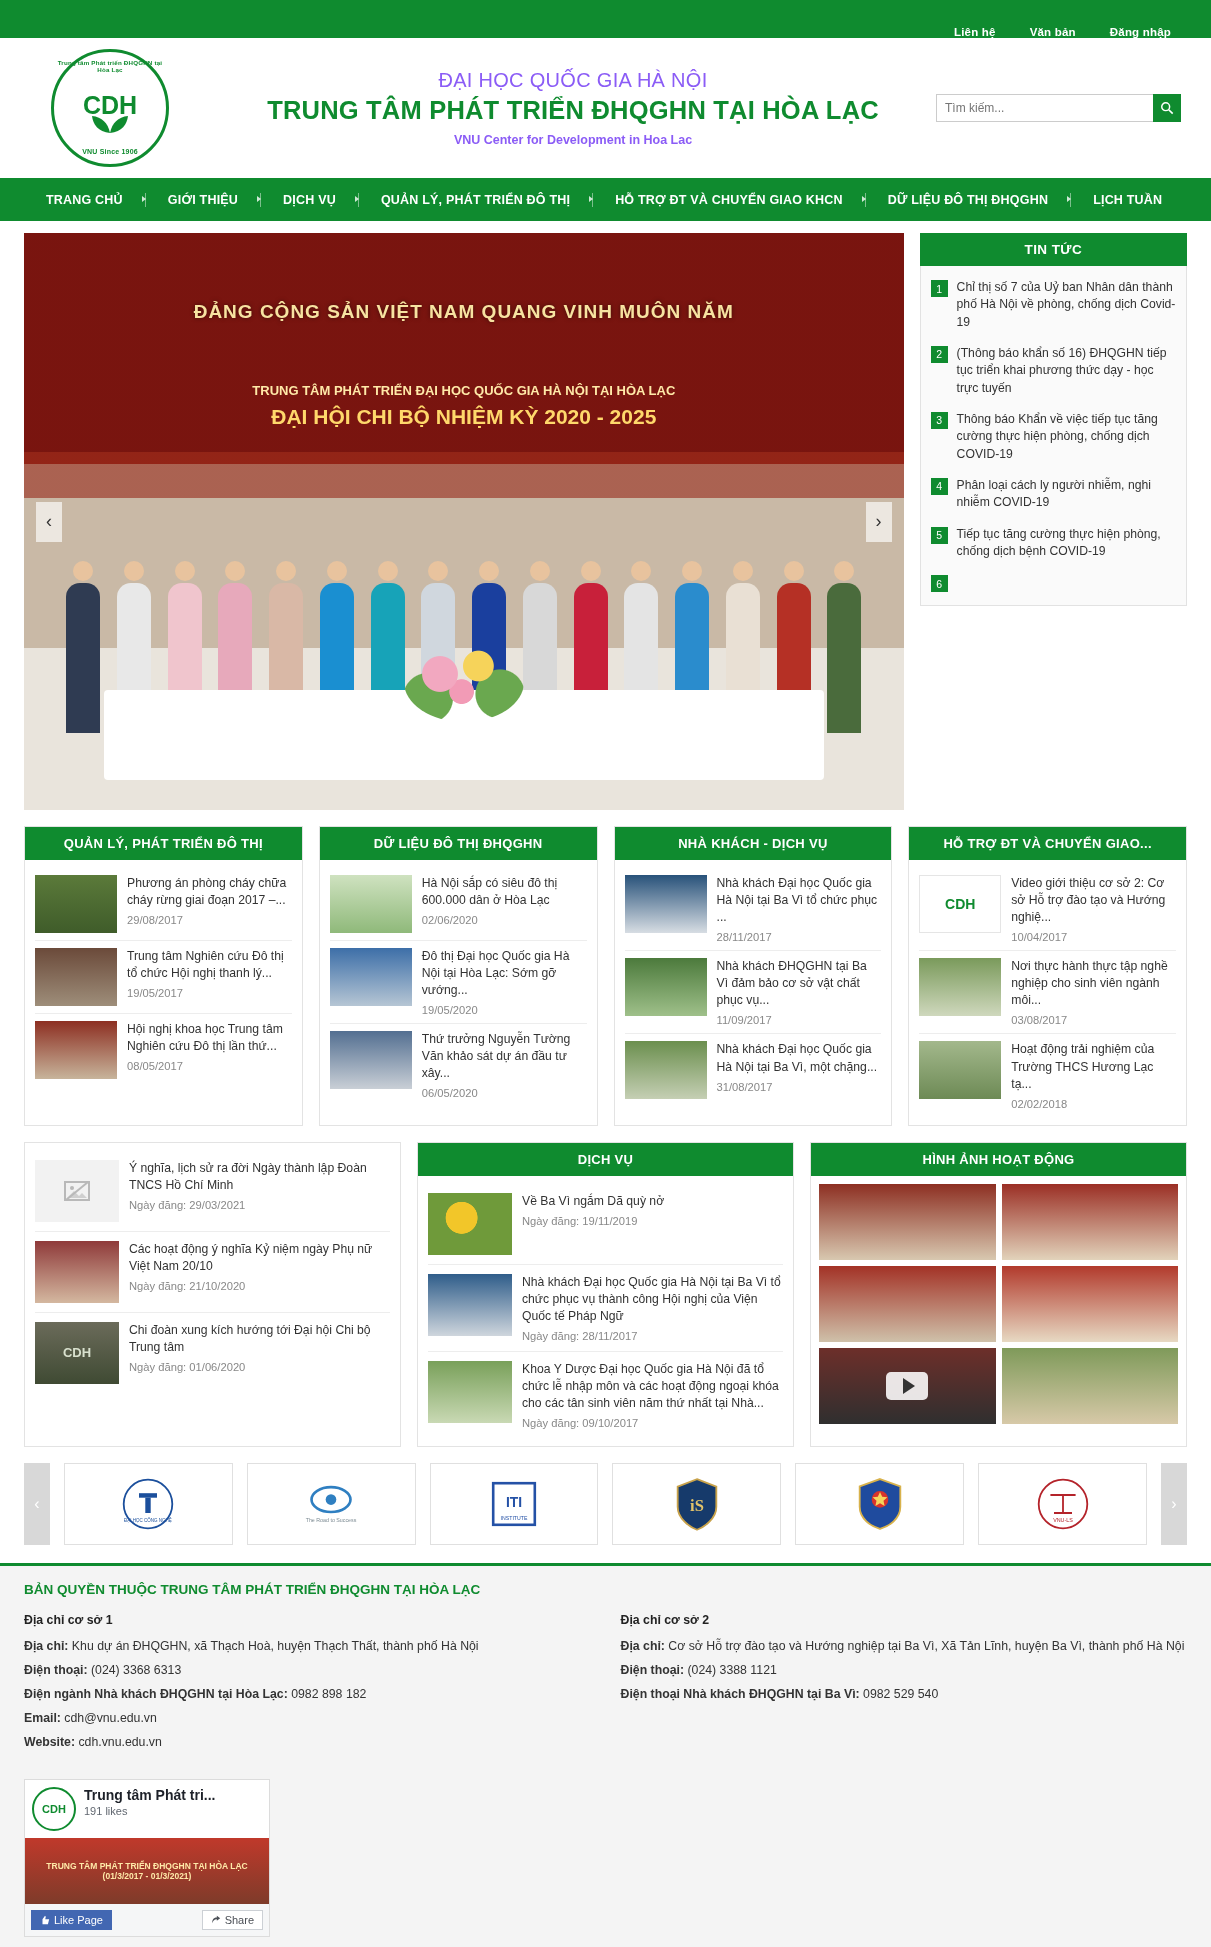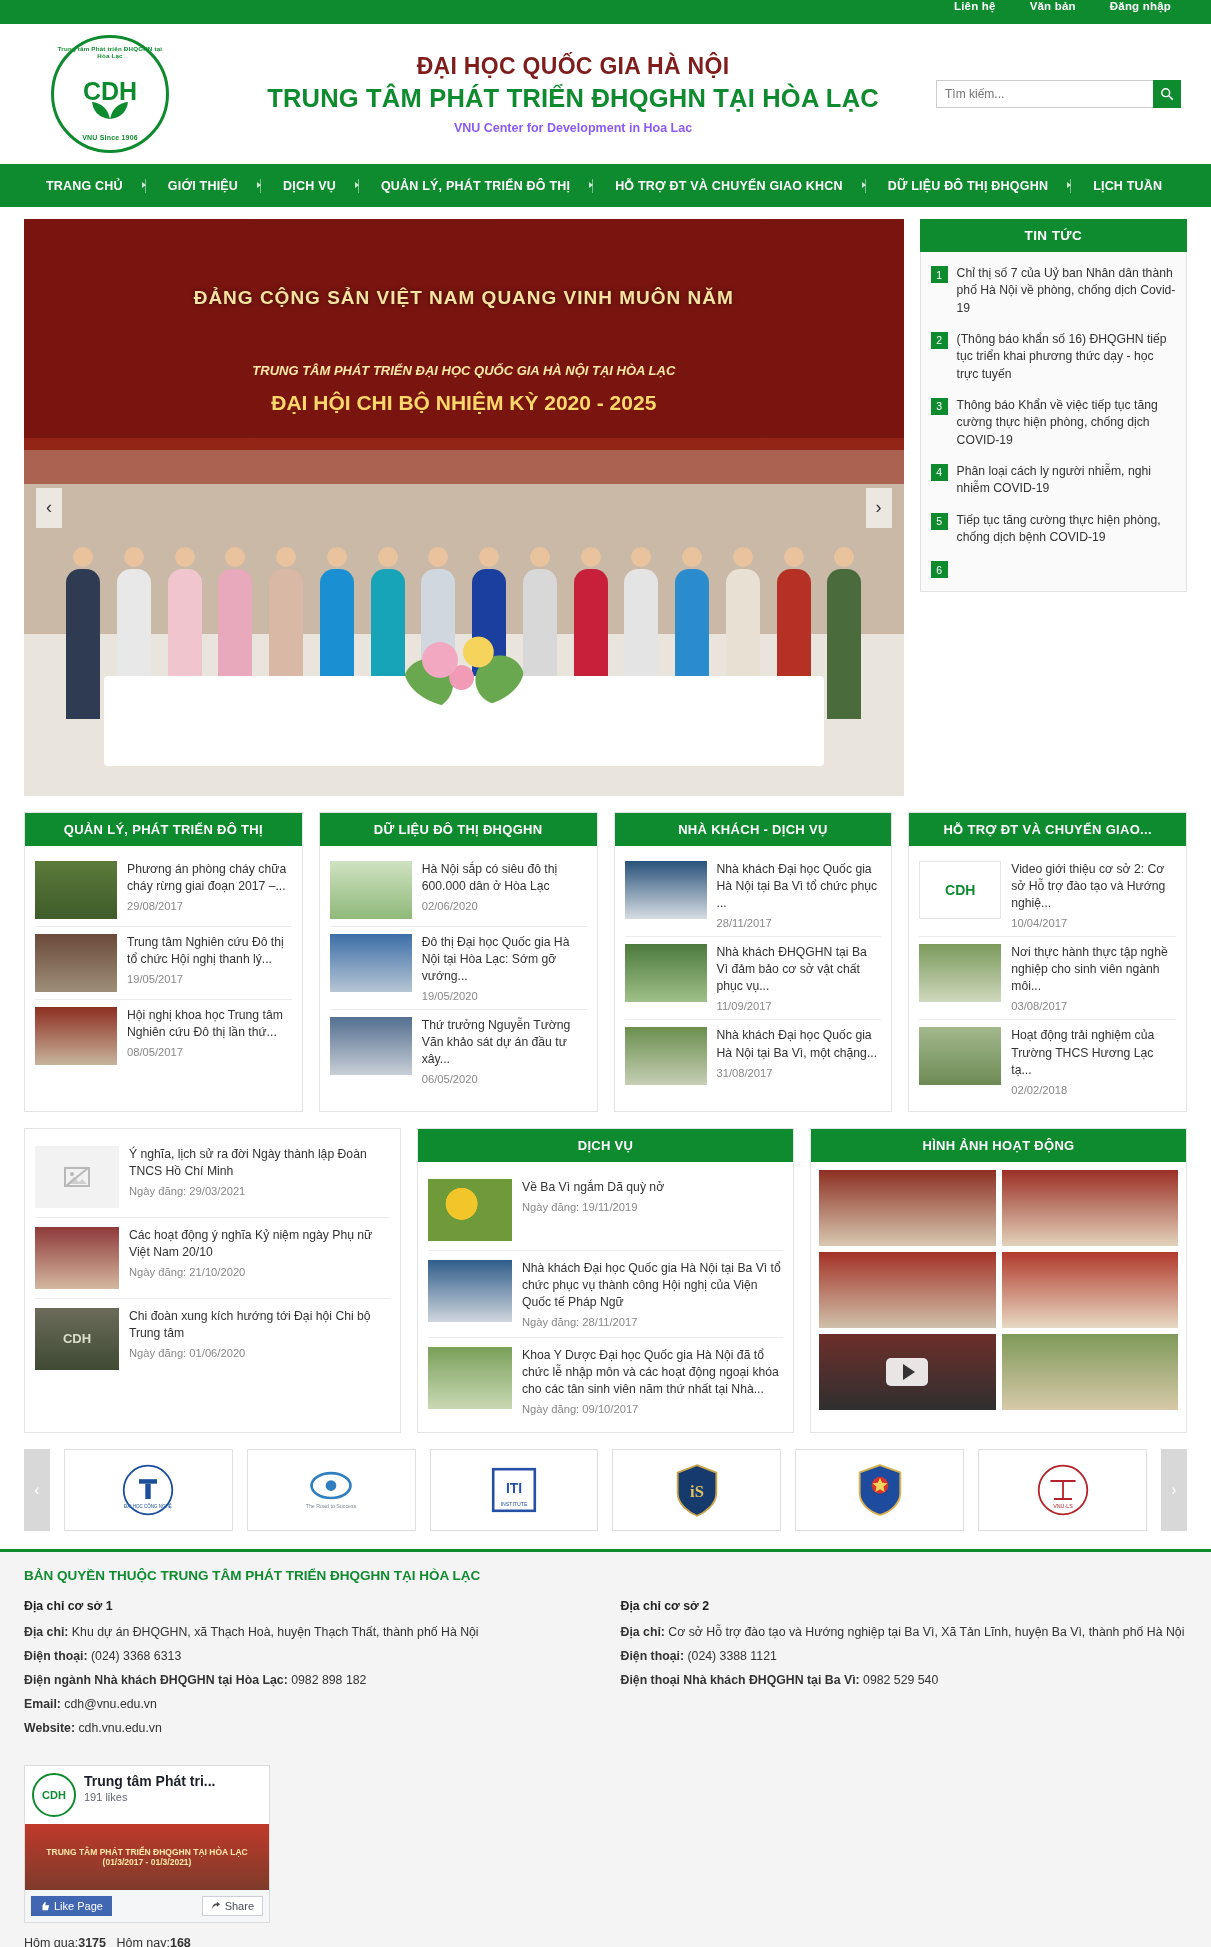--- a/index.html
+++ b/index.html
@@ -8,25 +8,25 @@
     width: 1211px;
     font-family: "Liberation Sans", sans-serif;
     background: #ffffff;
     color: #222;
     font-size: 13px;
   }
   .page { width: 1211px; margin: 0 auto; }
 
   
   .topbar {
-    height: 24px;
+    height: 38px;
     background: #0f8b2f;
     display: flex;
     justify-content: flex-end;
-    align-items: flex-start;
+    align-items: flex-end;
     padding-right: 40px;
     gap: 34px;
   }
   .topbar a {
     color: #ffffff;
     font-size: 11.5px;
     font-weight: bold;
     text-decoration: none;
     letter-spacing: .2px;
   }
@@ -55,21 +55,21 @@
   .logo .ring-text-bottom { bottom: 9px; font-size:7px; }
   .logo .cdh {
     font-size: 25px; font-weight: bold; color:#0f8b2f; line-height:1;
     margin-top: -6px;
   }
   .logo .leaf {
     position:absolute; bottom: 30px; left:50%; transform:translateX(-50%);
     width: 40px; height: 20px;
   }
   .titles { flex: 1; text-align: center; padding-left: 20px; }
-  .titles .t1 { color:#7f1d1d; font-size: 23px; font-weight: bold; letter-spacing:.3px; }
+  .titles .t1 { color:#8b5cf6; font-size: 20px; font-weight: normal; letter-spacing:.3px; }
   .titles .t2 { color:#0f8b2f; font-size: 25.5px; font-weight: bold; margin-top: 4px; letter-spacing:.2px;}
   .titles .t3 { color:#8b5cf6; font-size: 12.5px; font-weight: bold; margin-top: 8px; }
   .search-wrap { width: 245px; display:flex; align-items:center; }
   .search-box { display:flex; width: 100%; height: 28px; }
   .search-box input {
     flex:1; border:1px solid #cccccc; border-right:none; padding: 0 8px;
     font-size: 12px; color:#666; outline:none; font-family:"Liberation Sans", sans-serif;
   }
   .search-btn {
     width: 28px; background:#0f8b2f; border:none; cursor:pointer;
@@ -113,22 +113,22 @@
     background:
       linear-gradient(to bottom, rgba(120,20,15,.95) 0 38%, rgba(150,40,25,.6) 38% 46%, rgba(225,225,225,.0) 46%),
       linear-gradient(to bottom, #8e1f14 0 40%, #c9b9a6 40% 72%, #e9e4dc 72% 100%);
   }
   .slider .banner-txt{
     position:absolute; top: 68px; width:100%; text-align:center;
     color:#f7e3a1; font-size: 19px; font-weight:bold; letter-spacing:1px;
     text-shadow: 0 0 4px rgba(0,0,0,.5);
   }
   .slider .sub-txt{
-    position:absolute; top: 144px; width:100%; text-align:center;
-    color:#ffe9a8; font-size: 13px; font-weight:bold;font-style:italic;
+    position:absolute; top: 150px; width:100%; text-align:center;
+    color:#ffe9a8; font-size: 13px; font-weight:bold;
   }
   .slider .sub-txt2{
     position:absolute; top: 172px; width:100%; text-align:center;
     color:#ffd86b; font-size: 21px; font-weight:bold;
   }
   .people {
     position:absolute; left: 40px; right: 40px; top: 200px; height: 300px;
     display:flex; align-items:flex-end; justify-content:space-between;
   }
   .person { width: 38px; }

